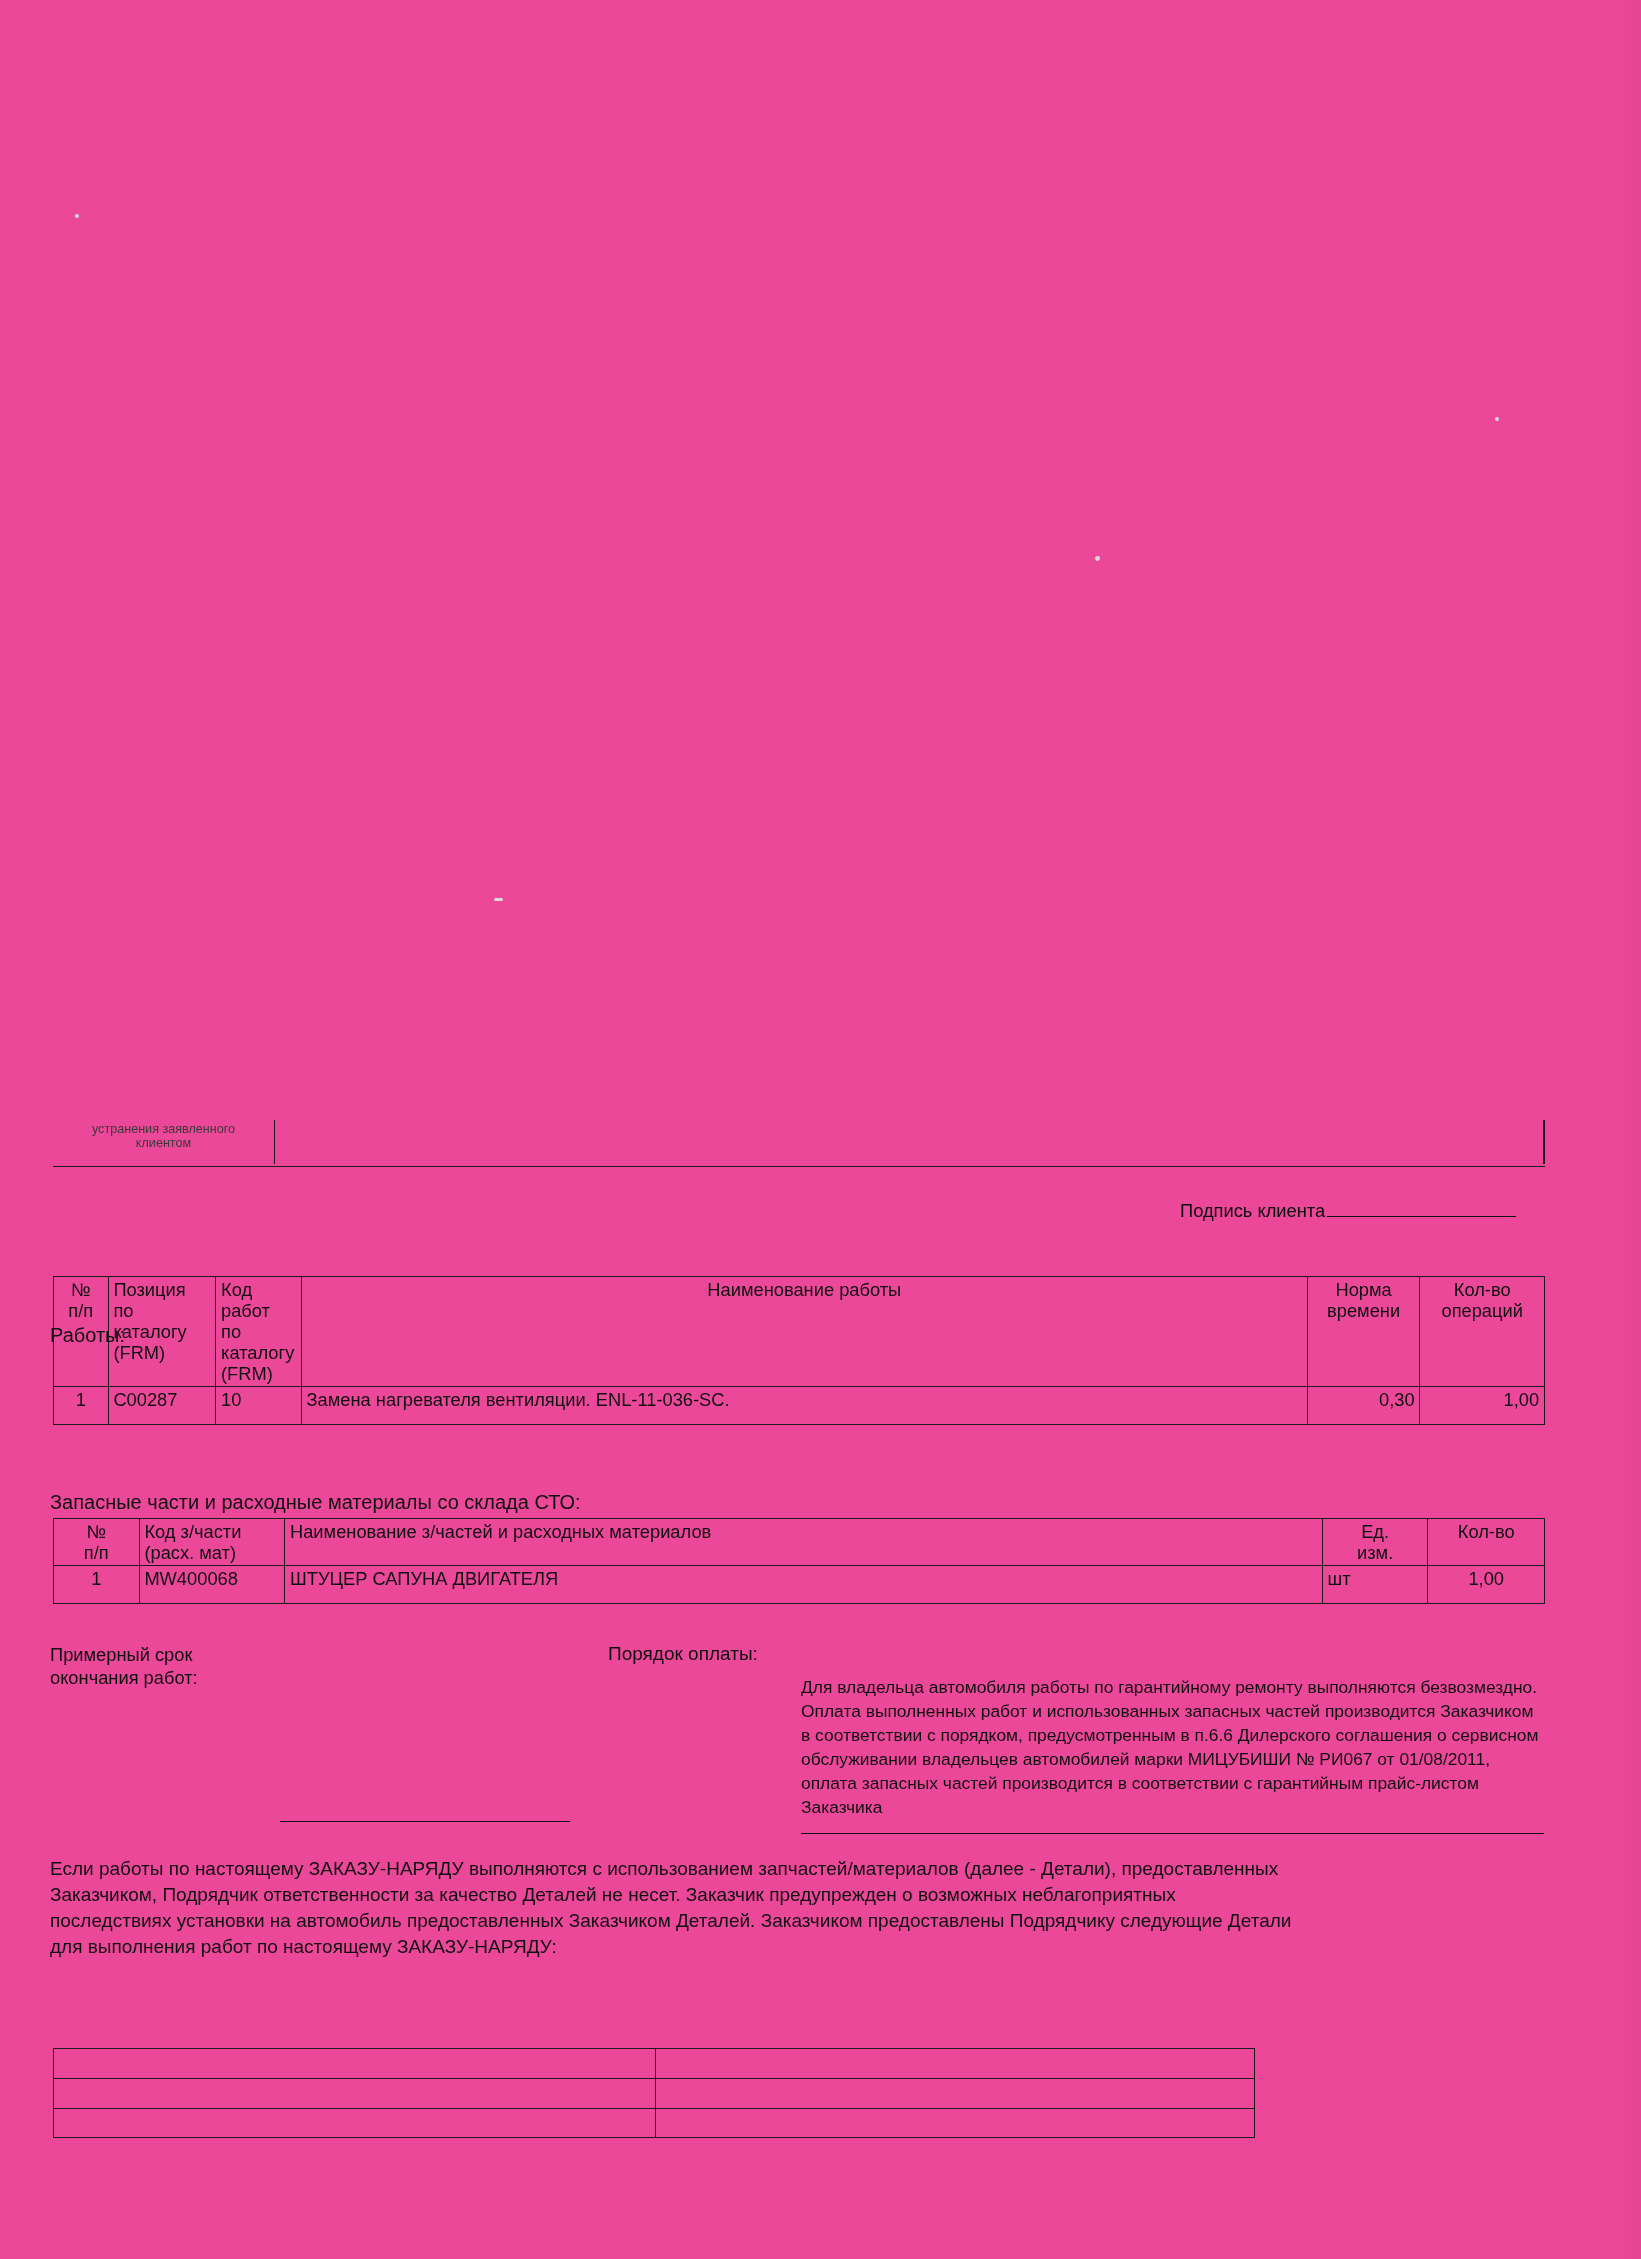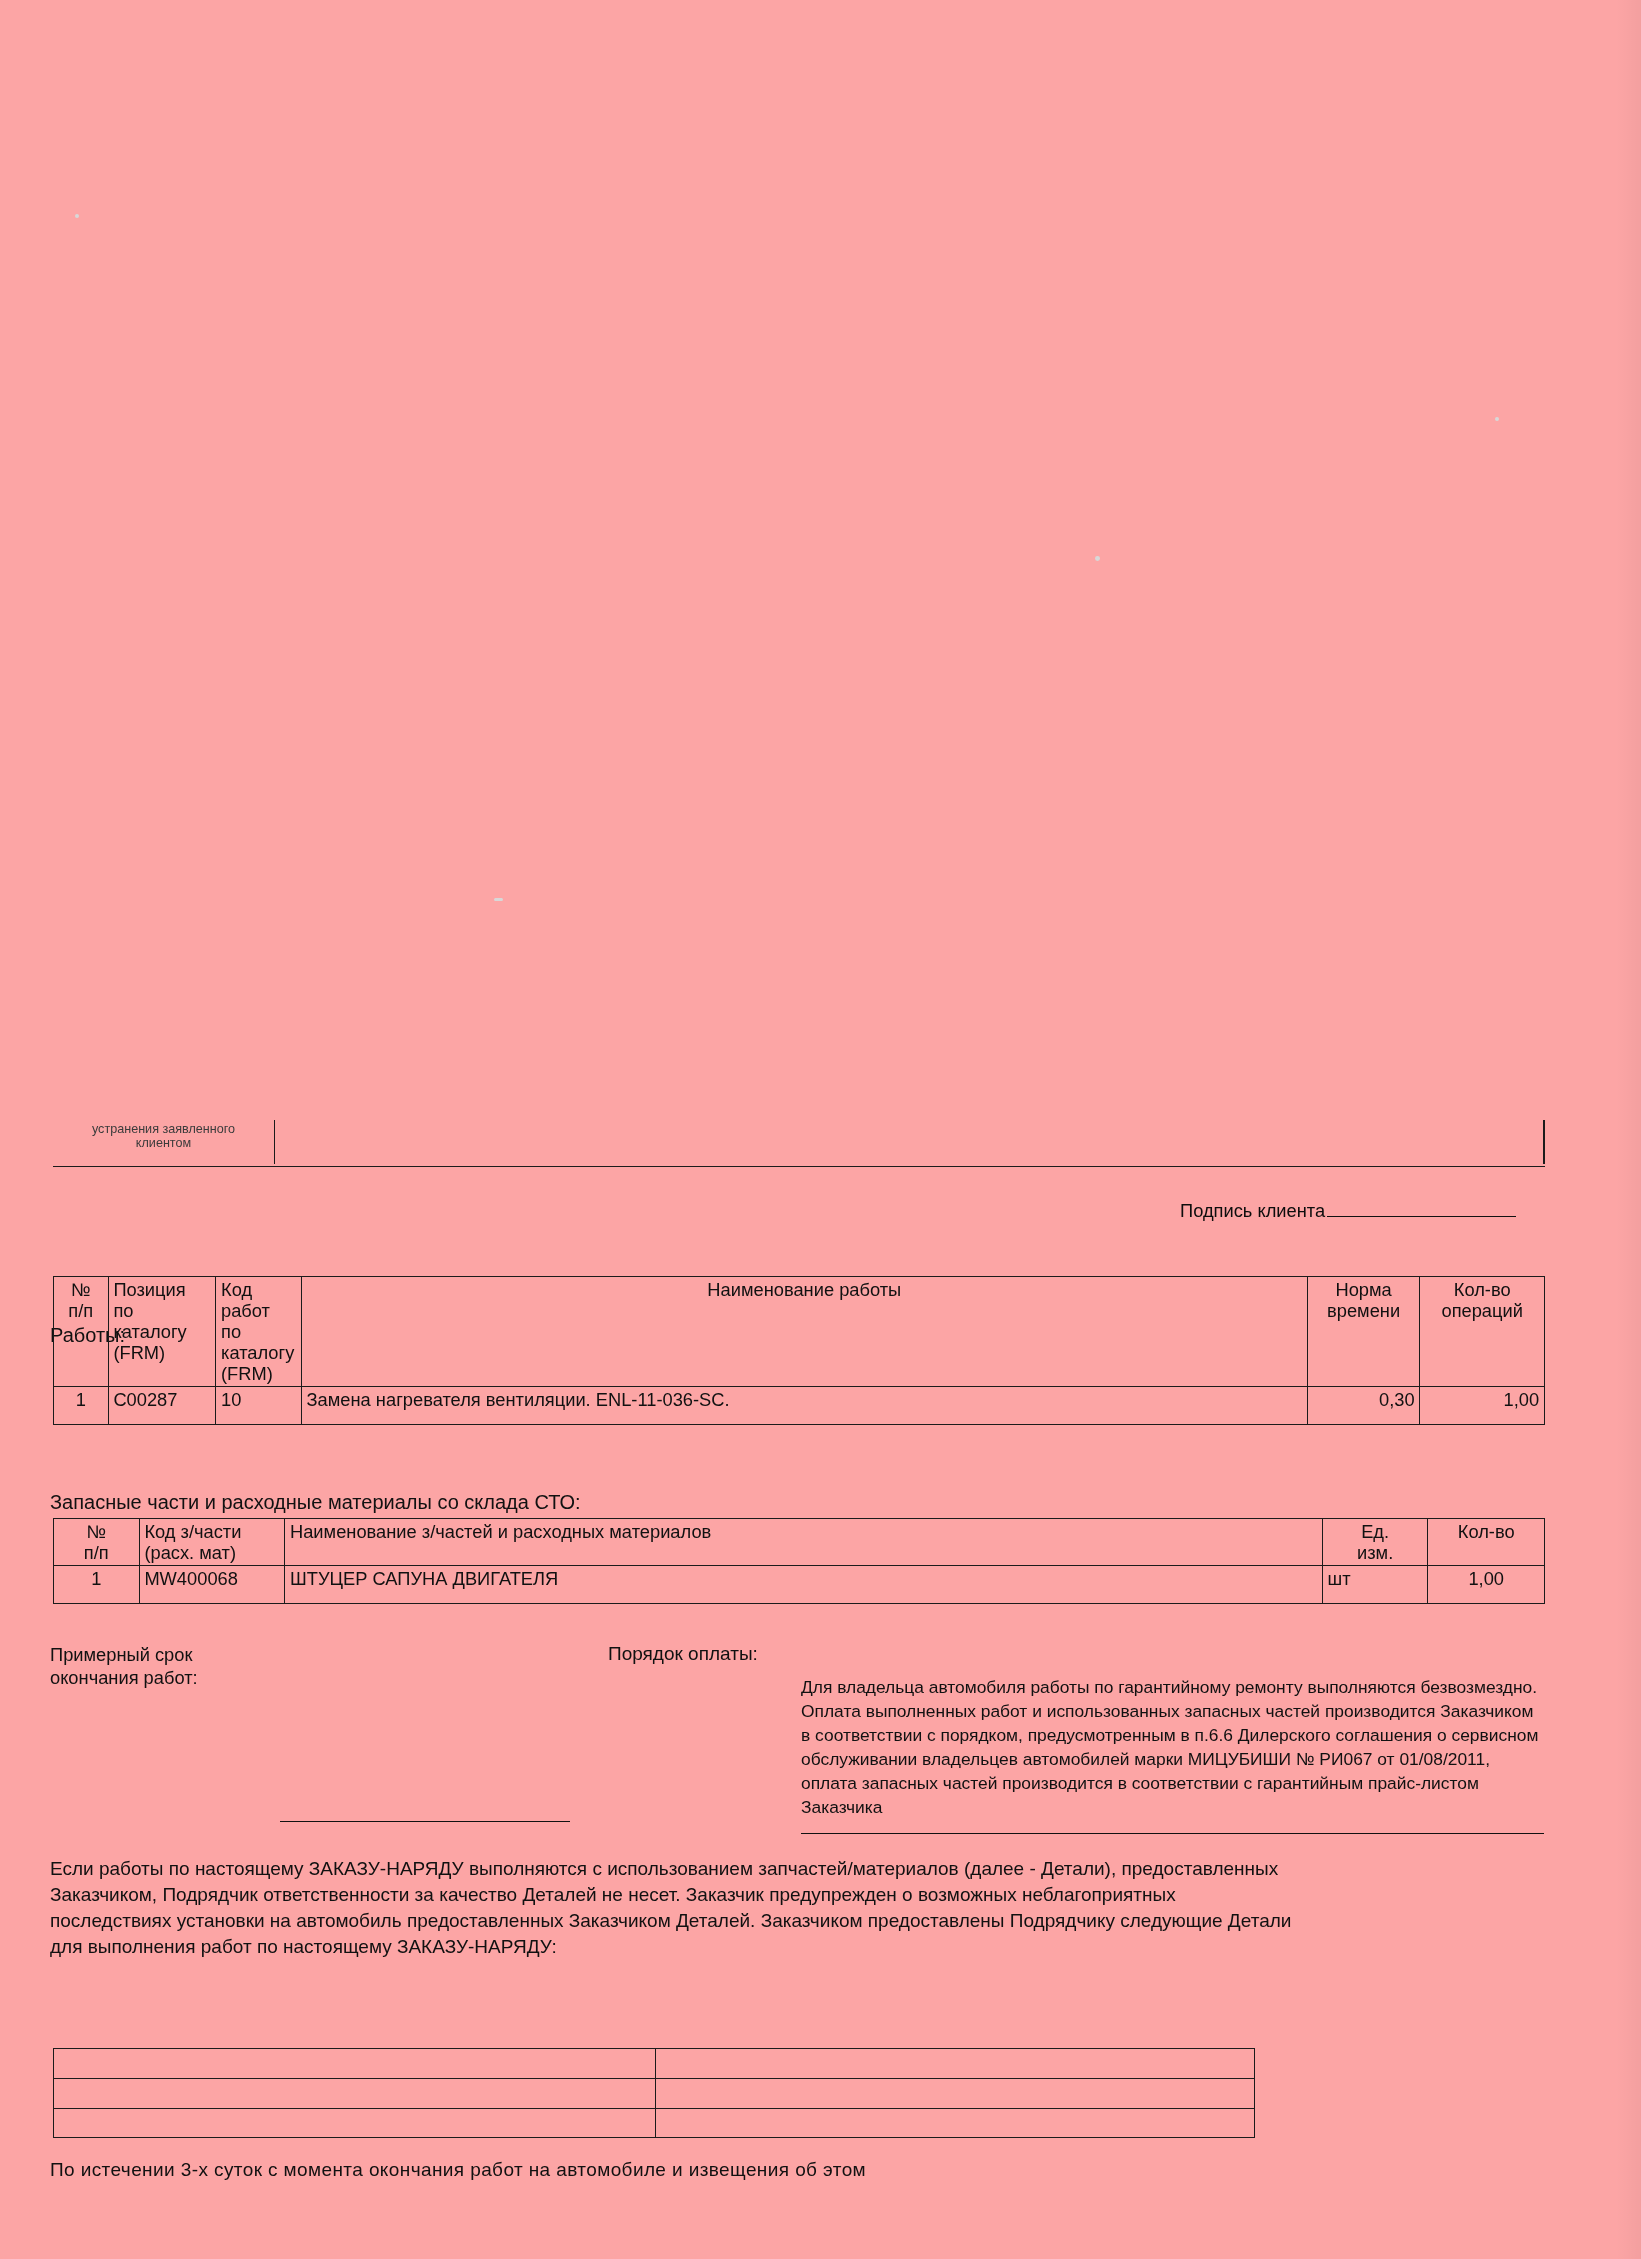--- a/index.html
+++ b/index.html
@@ -13,21 +13,21 @@
     position: relative;
     font-family: "Liberation Sans", sans-serif;
     color: #0d0d0d;
     overflow: hidden;
   }
   .page {
     position: absolute;
     left: 0; top: 0;
     width: 1641px;
     height: 2259px;
-    background: #fca5a5;
+    background: #ec4899;
   }
 
   
   .top-fragment {
     position: absolute;
     left: 53px;
     top: 1120px;
     width: 1492px;
     height: 46px;
     border-bottom: 1.9px solid #1b1b1b;
@@ -334,21 +334,20 @@
         <td class="d-a"></td>
         <td class="d-b"></td>
       </tr>
       <tr>
         <td class="d-a"></td>
         <td class="d-b"></td>
       </tr>
     </tbody>
   </table>
 
-  <div class="footer-line">По  истечении  3-х  суток  с  момента  окончания  работ  на  автомобиле  и  извещения  об  этом</div>
 
   <div class="speck" style="left:75px; top:214px; width:3.9px; height:3.9px;"></div>
   <div class="speck" style="left:1095px; top:556px; width:4.8px; height:4.8px;"></div>
   <div class="speck" style="left:1495px; top:417px; width:3.9px; height:3.9px;"></div>
   <div class="speck" style="left:494px; top:898px; width:8.7px; height:2.9px; border-radius:1.9px;"></div>
   <div class="edge-tint"></div>
 
 </div>
 
 

